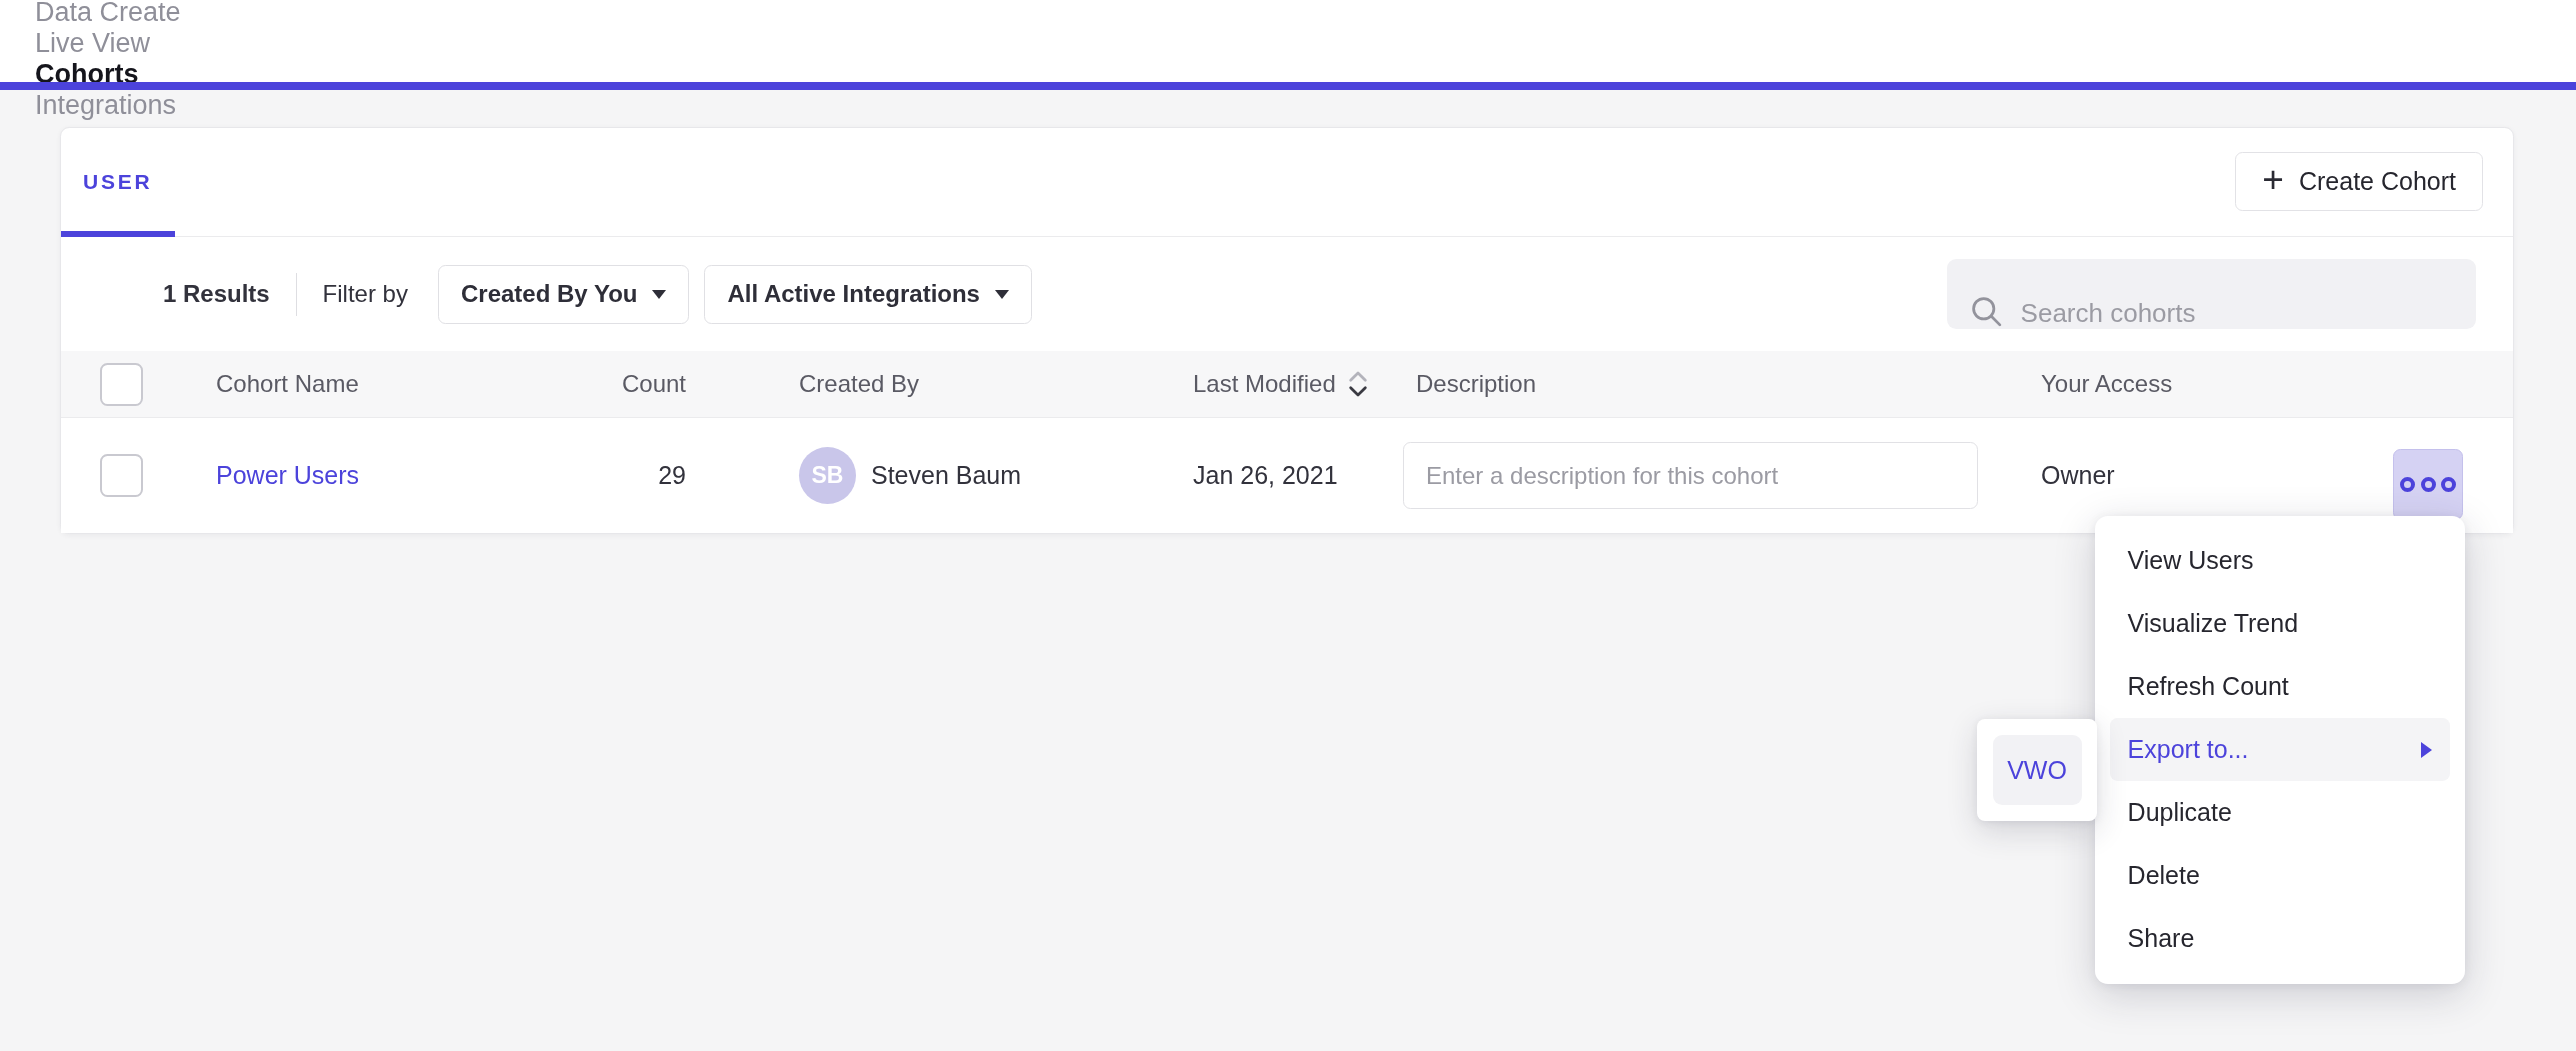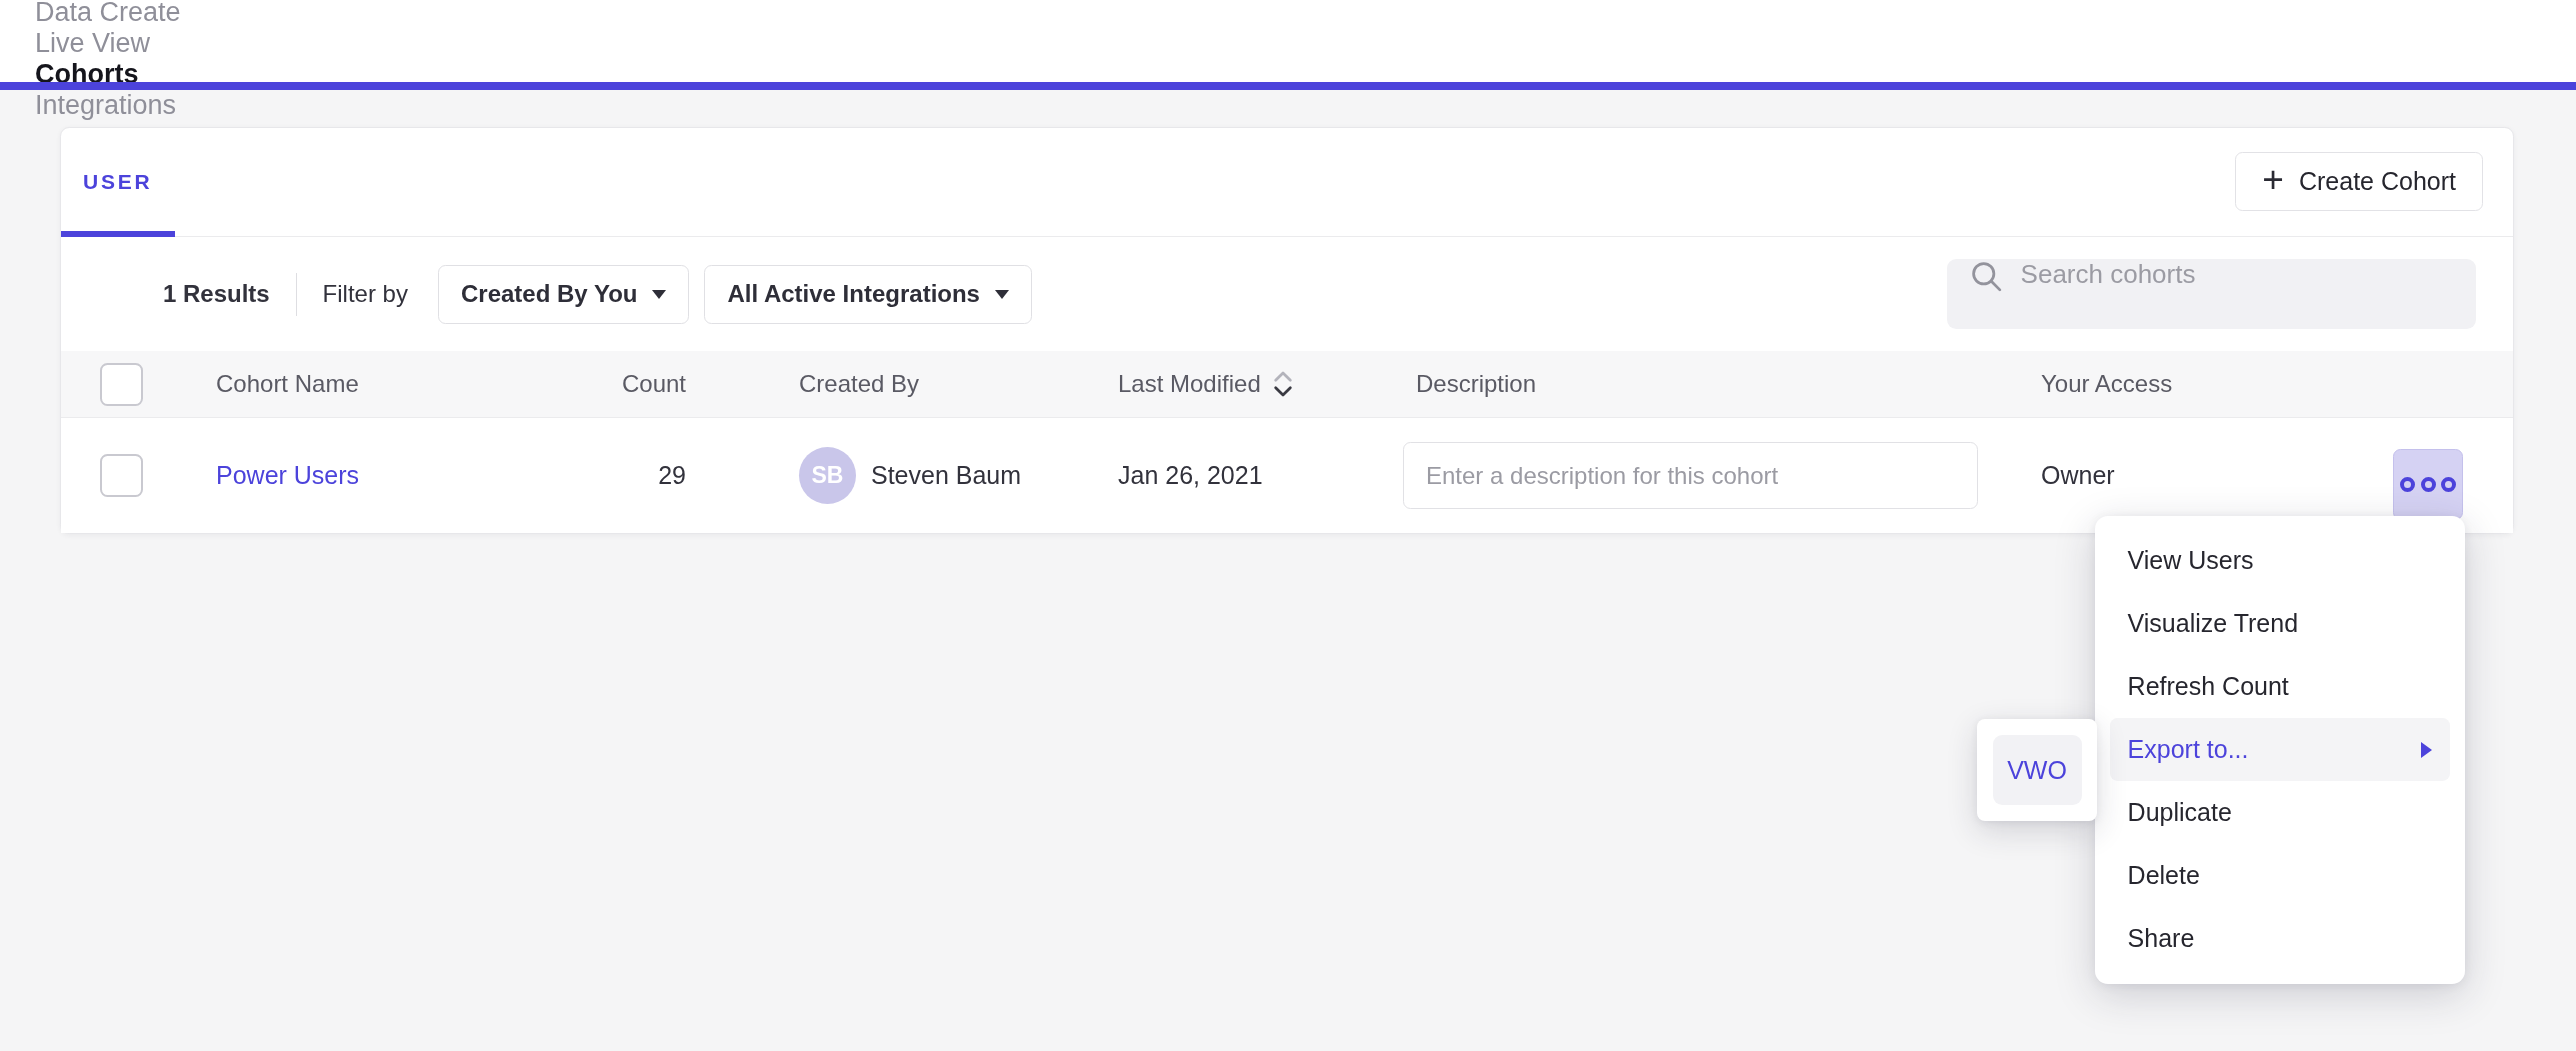--- a/index.html
+++ b/index.html
@@ -63,40 +63,40 @@
     font-size:24px; font-weight:bold; color:#2e2e38; cursor:pointer;
   }
   .caret-down {
     width:0; height:0;
     border-left:7.4px solid transparent; border-right:7.4px solid transparent;
     border-top:9.2px solid #2e2e38;
   }
   .search-box {
     position:absolute; right:37px; top:22px; width:529px; height:70px;
     background:#f1f1f4; border-radius:9.2px;
-    display:flex; align-items:flex-start; padding:0 22px; gap:16.6px;
+    display:flex; align-items:flex-end; padding:0 22px; gap:16.6px;
   }
   .search-box input {
     flex:1; border:none; background:transparent; outline:none;
     font-family:"Liberation Sans", sans-serif; font-size:26px; color:#32323c;
   }
   .search-box input::placeholder { color:#9b9ba3; }
 
   
   .table-head {
     position:relative; height:67px; background:#f7f7f8;
     border-bottom:0.9px solid #ebebed; font-size:24px; color:#5a5a64;
   }
   .table-row { position:relative; height:115px; background:#fff; font-size:25px; color:#32323c; }
   .cell { position:absolute; top:0; height:100%; display:flex; align-items:center; }
   .c-check   { left:39px; }
   .c-name    { left:155px; }
   .c-count   { left:407px; width:218px; justify-content:flex-end; }
   .c-created { left:738px; gap:15px; }
-  .c-mod     { left:1057px; gap:11px; }
+  .c-mod     { left:1132px; gap:11px; }
   .c-desch   { left:1355px; }
   .c-access  { left:1980px; }
   .checkbox {
     width:43px; height:43px; background:#fff;
     border:2.8px solid #c9c9d0; border-radius:7.4px; cursor:pointer;
   }
   .cohort-link { color:#4c43db; cursor:pointer; }
   .avatar {
     width:57px; height:57px; border-radius:50%; background:#c9c6ea;
     display:flex; align-items:center; justify-content:center;

